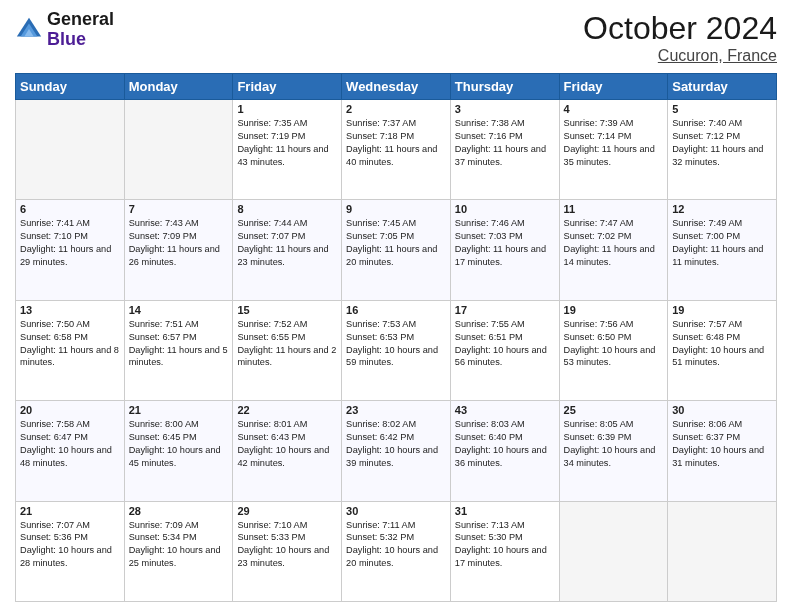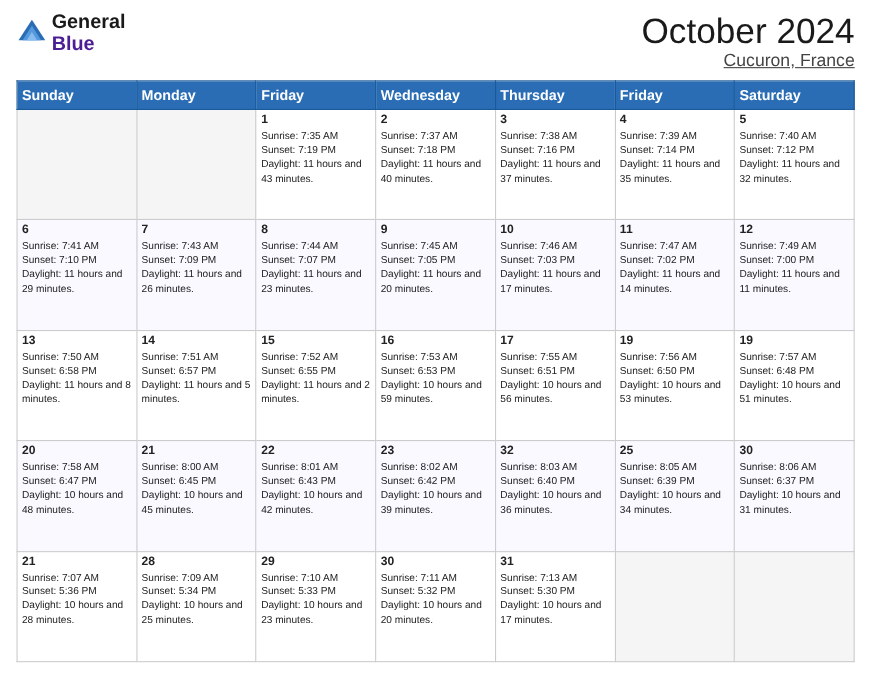--- a/index.html
+++ b/index.html
@@ -228,21 +228,21 @@
           </td>
           <td>
             <div class="day-num">22</div>
             <div class="day-info">Sunrise: 8:01 AM<br>Sunset: 6:43 PM<br>Daylight: 10 hours and 42 minutes.</div>
           </td>
           <td>
             <div class="day-num">23</div>
             <div class="day-info">Sunrise: 8:02 AM<br>Sunset: 6:42 PM<br>Daylight: 10 hours and 39 minutes.</div>
           </td>
           <td>
-            <div class="day-num">32</div>
+            <div class="day-num">43</div>
             <div class="day-info">Sunrise: 8:03 AM<br>Sunset: 6:40 PM<br>Daylight: 10 hours and 36 minutes.</div>
           </td>
           <td>
             <div class="day-num">25</div>
             <div class="day-info">Sunrise: 8:05 AM<br>Sunset: 6:39 PM<br>Daylight: 10 hours and 34 minutes.</div>
           </td>
           <td>
             <div class="day-num">30</div>
             <div class="day-info">Sunrise: 8:06 AM<br>Sunset: 6:37 PM<br>Daylight: 10 hours and 31 minutes.</div>
           </td>

